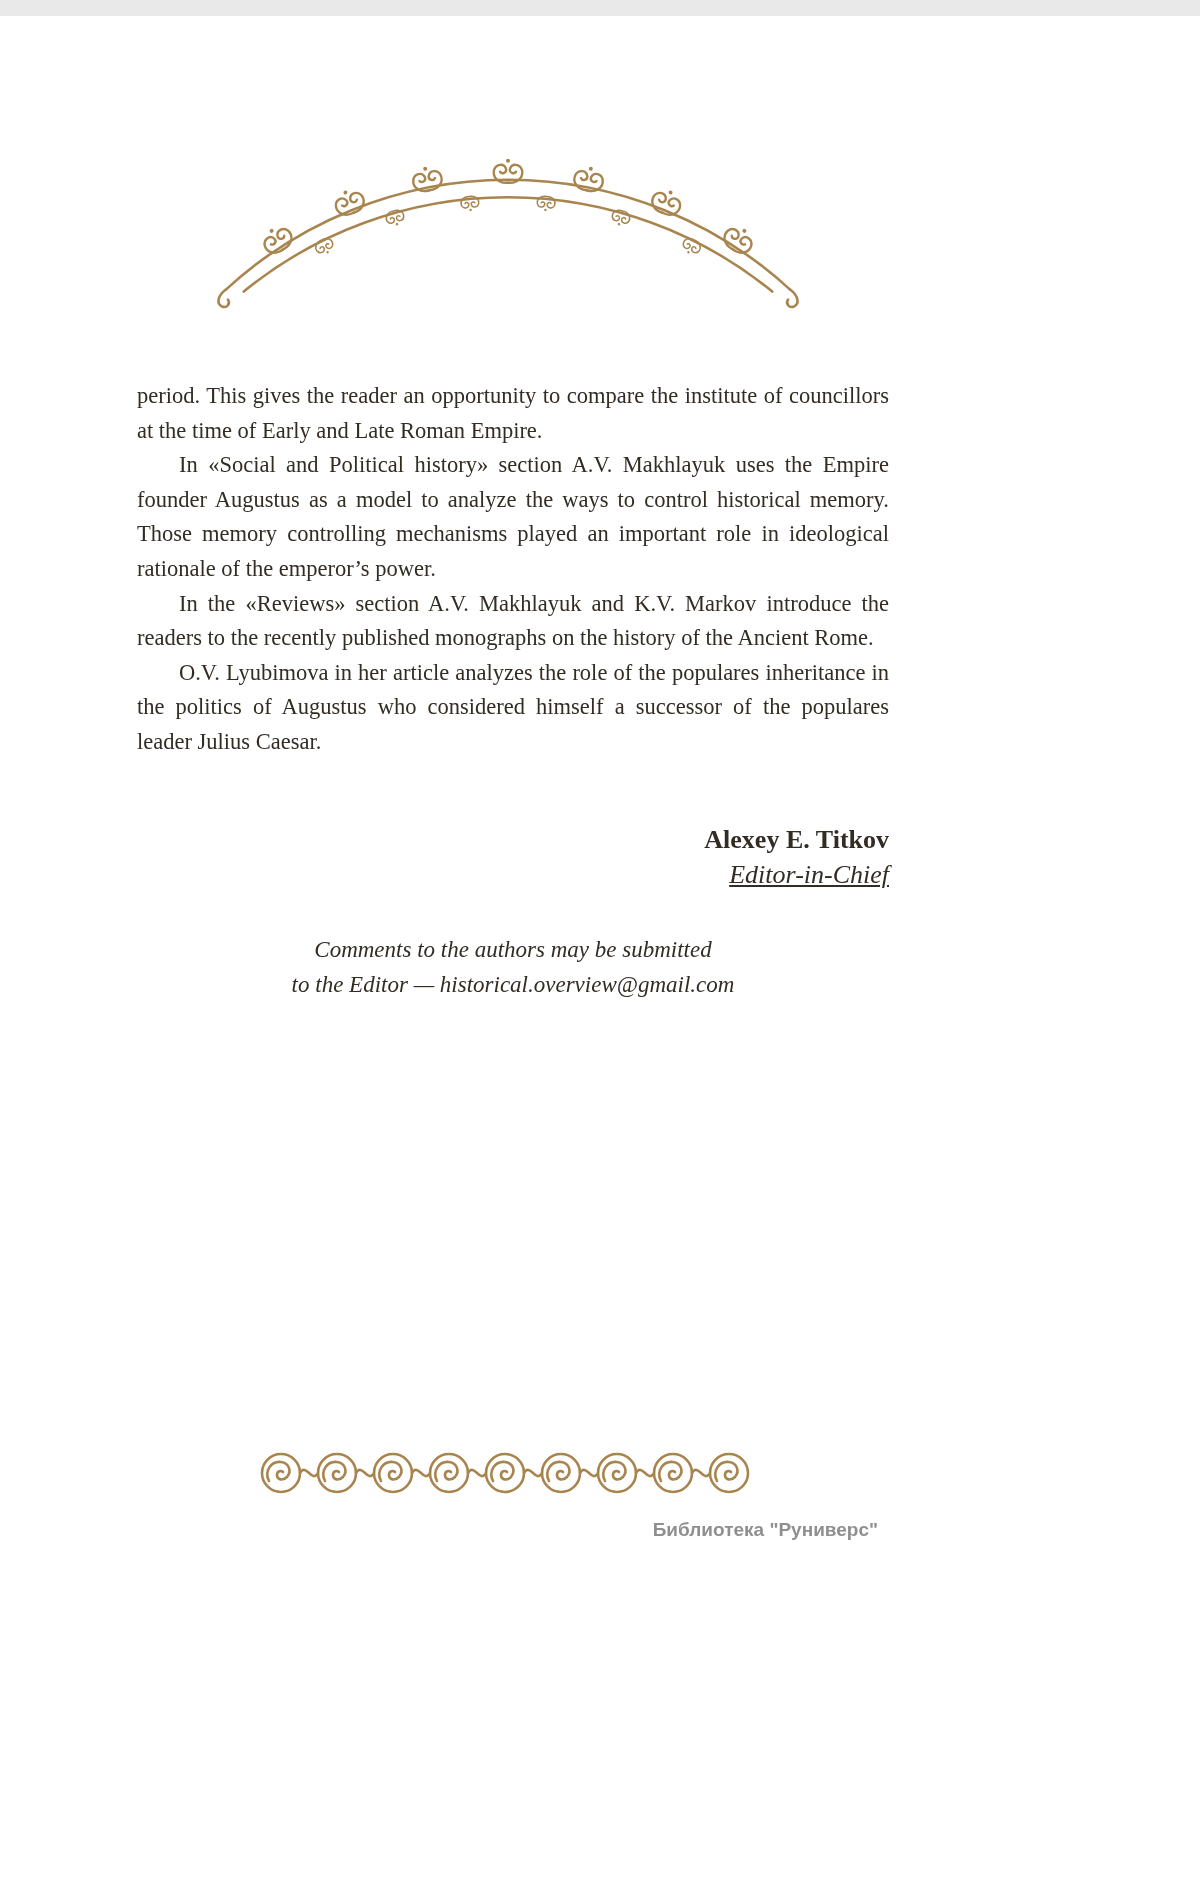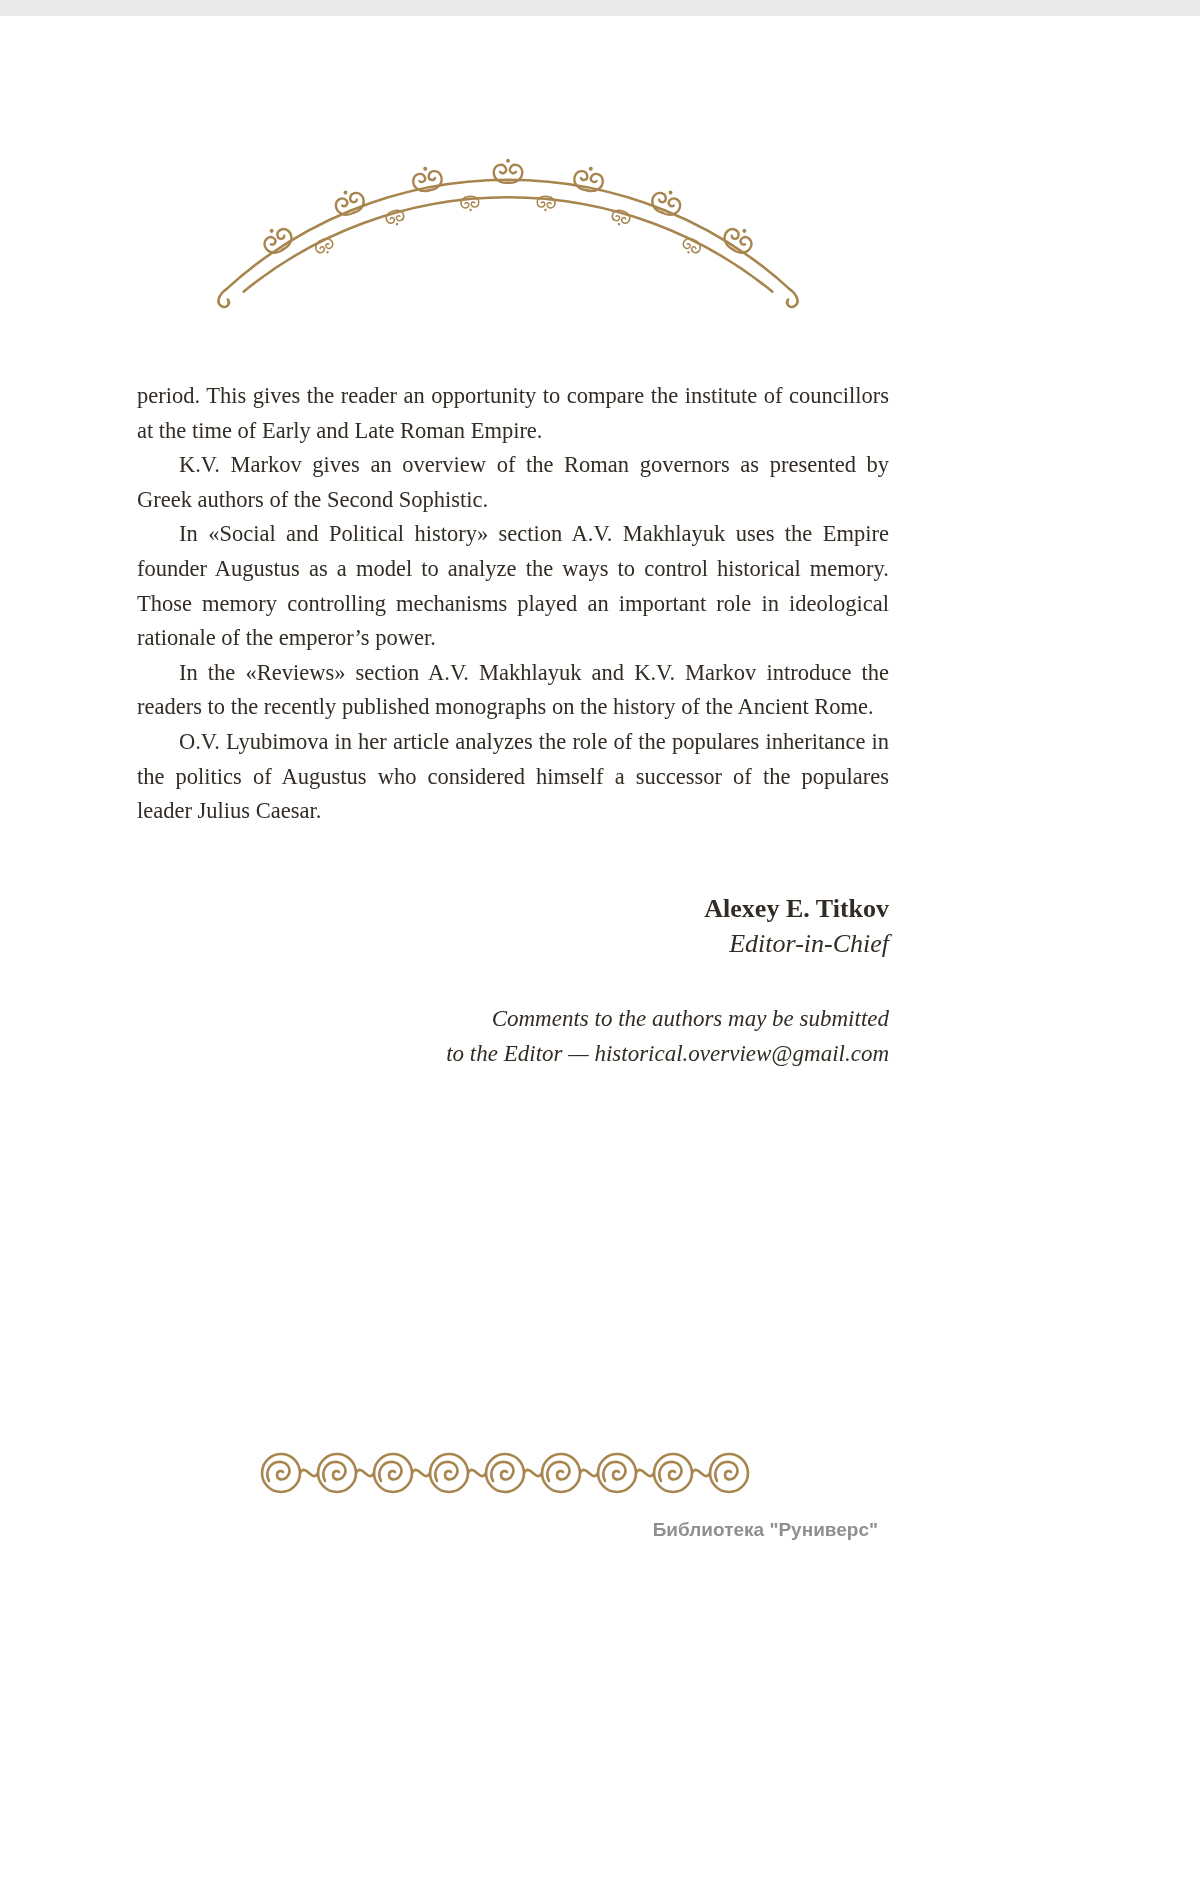--- a/index.html
+++ b/index.html
@@ -36,25 +36,25 @@
   }
   .content p + p { text-indent:42px; }
 
   .signature {
     margin-top:62px;
     text-align:right;
     font-size:26px;
     line-height:35px;
   }
   .signature .name { font-weight:bold; }
-  .signature .role { font-style:italic; }
+  .signature .role { font-style:italic;text-decoration:underline; }
 
   .closing {
     margin-top:40px;
-    text-align:right;
+    text-align:center;
     font-style:italic;
     font-size:23px;
     line-height:35px;
   }
 
   .watermark {
     position:absolute;
     top:1503px; right:322px;
     font-family:"Liberation Sans", sans-serif;
     font-weight:bold;
@@ -97,21 +97,20 @@
         <use href="#curl" transform="translate(185.3,72) rotate(-16.5) scale(0.62,-0.62)"></use>
         <use href="#curl" transform="translate(486.5,101.1) rotate(27.5) scale(0.62,-0.62)"></use>
         <use href="#curl" transform="translate(113.5,101.1) rotate(-27.5) scale(0.62,-0.62)"></use>
       </g>
     </svg>
   </div>
 
   <div class="content">
     <div>
         <p>period. This gives the reader an opportunity to compare the institute of councillors at the time of Early and Late Roman Empire.</p>
-        <p>K.V. Markov gives an overview of the Roman governors as presented by Greek authors of the Second Sophistic.</p>
         <p>In «Social and Political history» section A.V. Makhlayuk uses the Empire founder Augustus as a model to analyze the ways to control historical memory. Those memory controlling mechanisms played an important role in ideological rationale of the emperor’s power.</p>
         <p>In the «Reviews» section A.V. Makhlayuk and K.V. Markov introduce the readers to the recently published monographs on the history of the Ancient Rome.</p>
         <p>O.V. Lyubimova in her article analyzes the role of the populares inheritance in the politics of Augustus who considered himself a successor of the populares leader Julius Caesar.</p>
       </div>
 
     <div class="signature">
       <div class="name">Alexey E. Titkov</div>
       <div class="role">Editor-in-Chief</div>
     </div>
 

